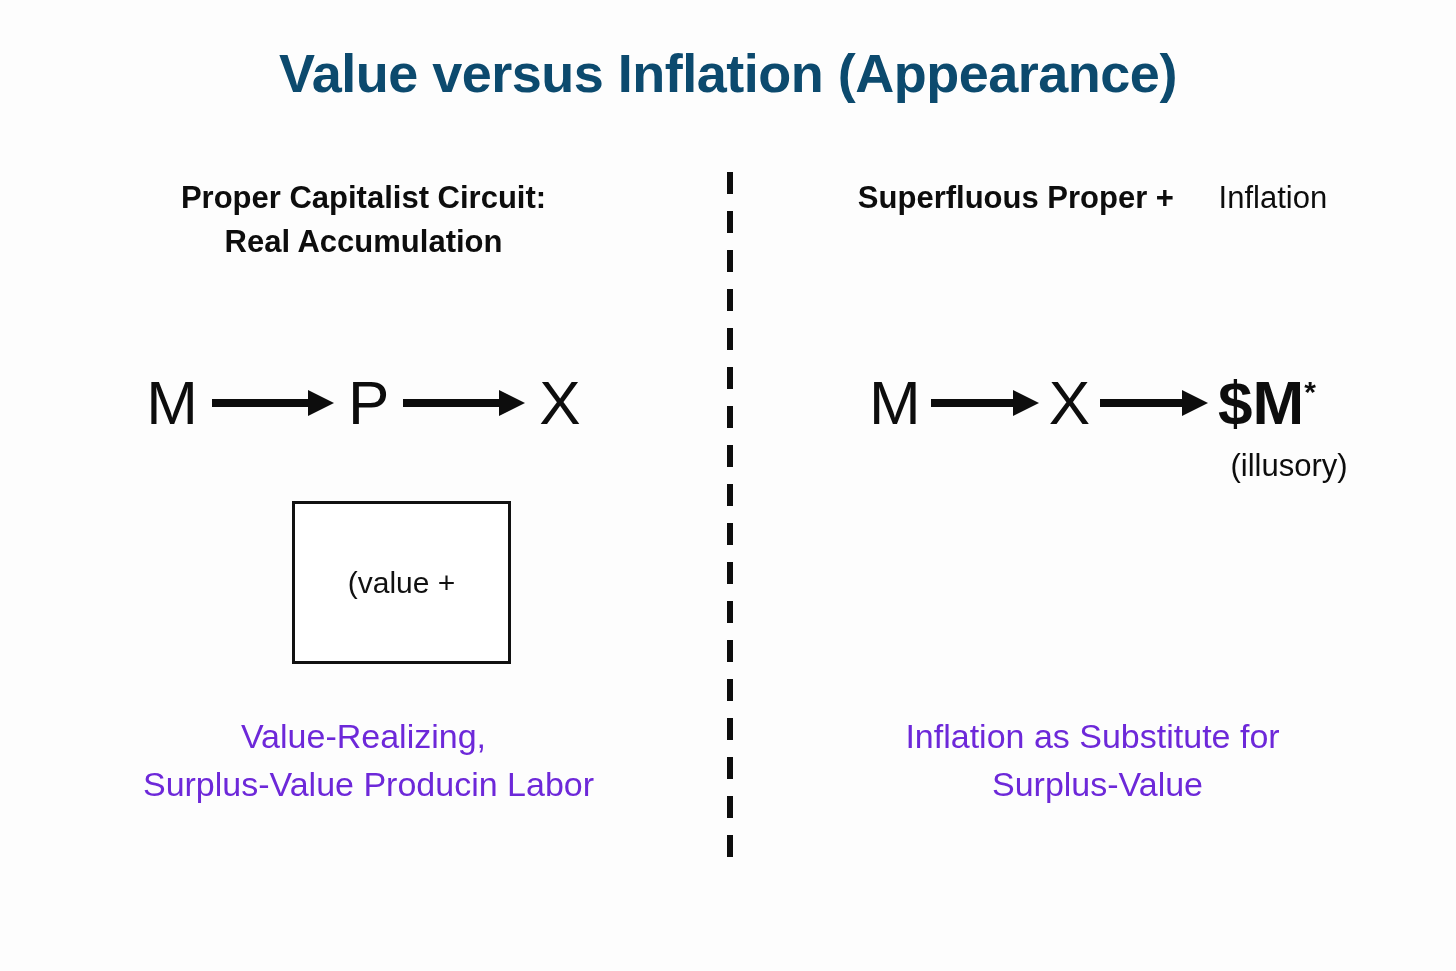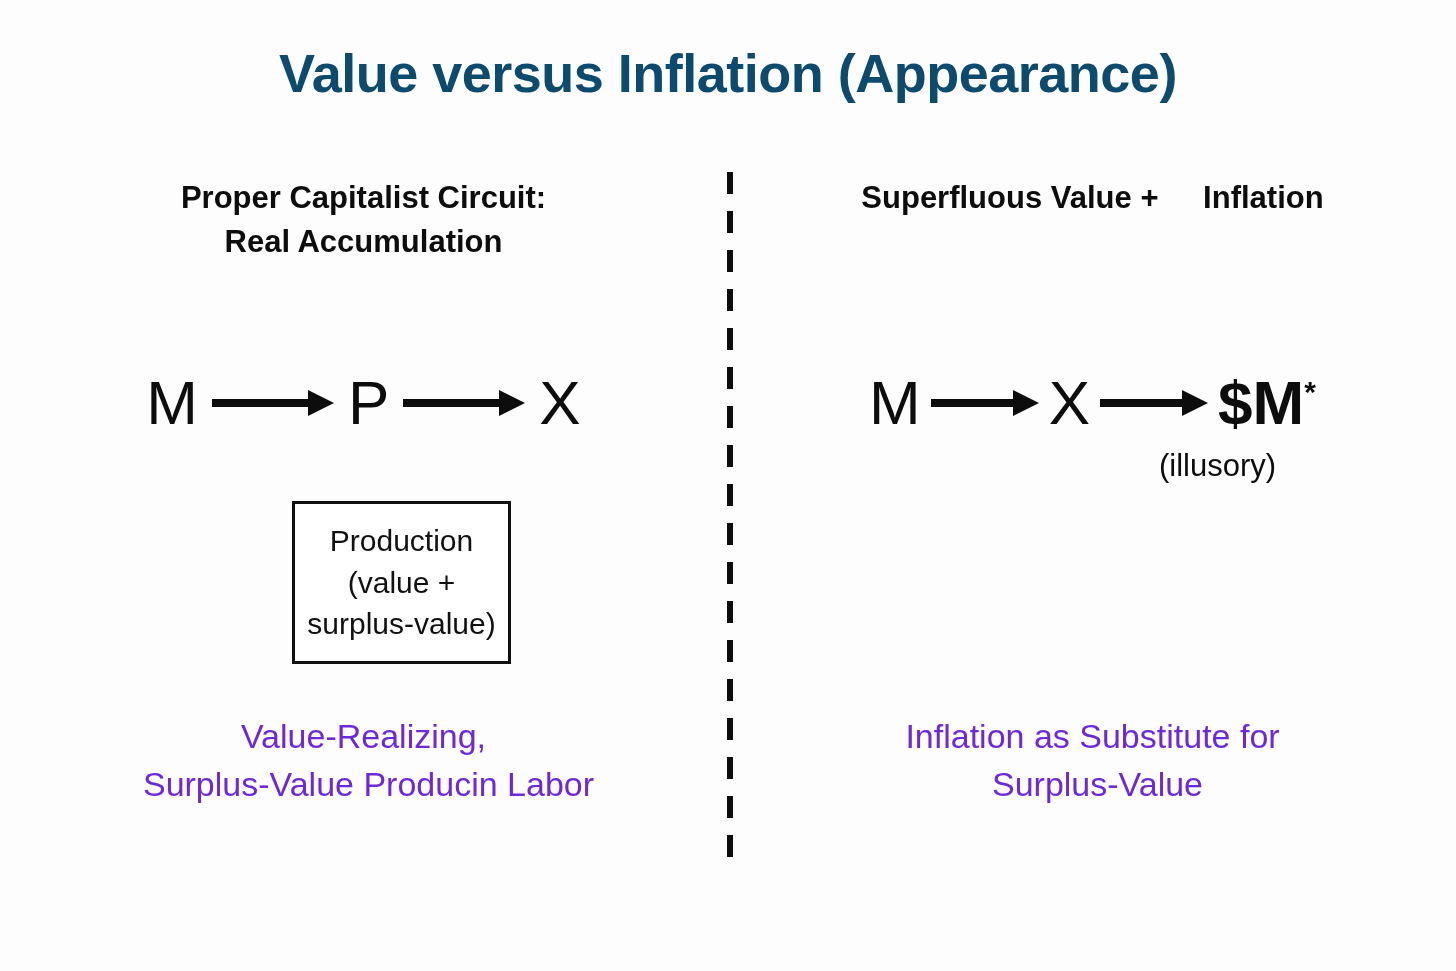--- a/index.html
+++ b/index.html
@@ -61,21 +61,21 @@
     top: 176px;
     left: 0;
     width: 100%;
     text-align: center;
     font-size: 31px;
     font-weight: 700;
     line-height: 1.42;
     color: #0d0d0d;
   }
   .col-header .hl2 { display: block; text-align: center; }
-  .col-header .strong-word { font-weight: 700; margin-left: 36px; }
+  .col-header .strong-word { font-weight: 400; margin-left: 36px; }
 
   
   .circuit {
     position: absolute;
     display: flex;
     align-items: center;
     justify-content: center;
   }
   .circuit.left-circuit  { left: 0;  top: 372px; width: 727px; }
   .circuit.right-circuit { left: 0;  top: 372px; width: 727px; }
@@ -126,20 +126,21 @@
   }
   .arrow.short { width: 108px; margin: 0 10px; }
   .arrow.short .shaft { width: 86px; }
 
   
   .illusory {
     position: absolute;
     left: 430px;
     top: 448px;
     width: 260px;
+    text-align: center;
     font-size: 31px;
     font-weight: 400;
     color: #0d0d0d;
   }
 
   
   .prod-box {
     position: absolute;
     box-sizing: border-box;
     display: flex;
@@ -217,36 +218,34 @@
       </span>
       <span class="node">P</span>
       <span class="arrow">
         <span class="shaft"></span>
         <span class="head"></span>
       </span>
       <span class="node">X</span>
     </div>
 
     <div class="prod-box white-box">
-      <span class="bline">Production</span>
       <span class="bline">(value +</span>
-      <span class="bline">surplus-value)</span>
     </div>
 
     <div class="caption">
       <span>Value-Realizing,</span>
       <span class="cl2">Surplus-Value Producin Labor</span>
     </div>
 
   </div>
 
   <div class="column right">
 
     <div class="col-header">
-      <span class="hl2"><span>Superfluous Value + </span><span class="strong-word">Inflation</span></span>
+      <span class="hl2"><span>Superfluous Proper + </span><span class="strong-word">Inflation</span></span>
     </div>
 
     <div class="circuit right-circuit">
       <span class="node">M</span>
       <span class="arrow short">
         <span class="shaft"></span>
         <span class="head"></span>
       </span>
       <span class="node">X</span>
       <span class="arrow short">

